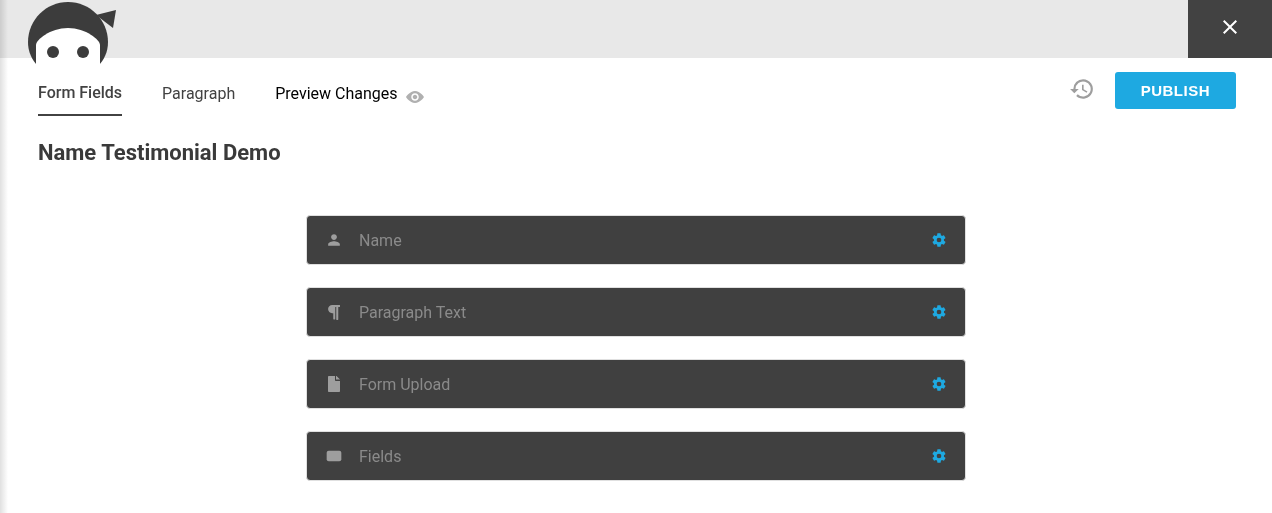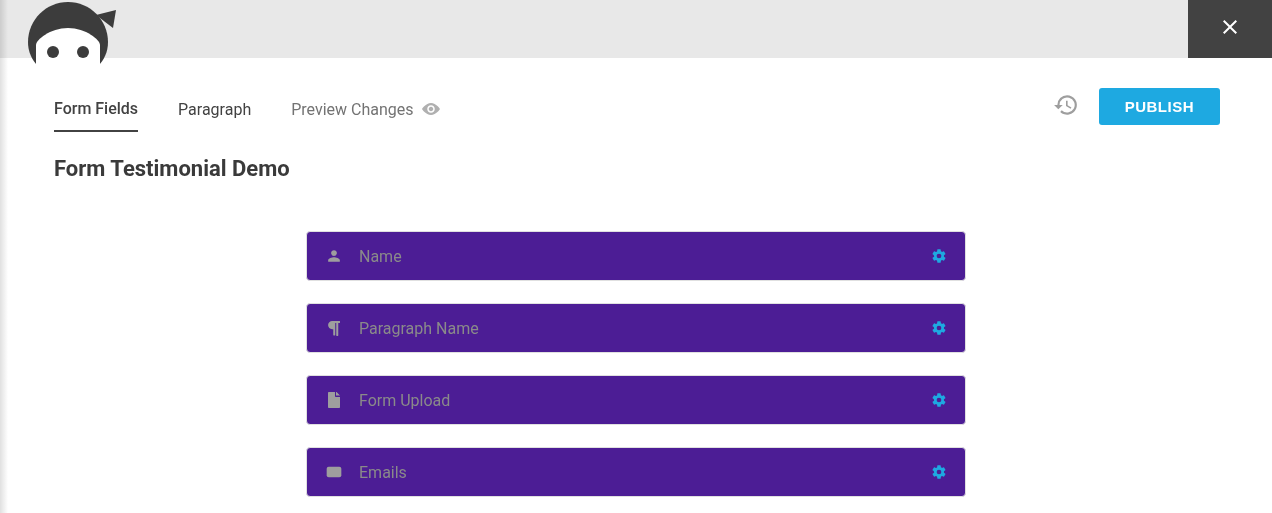--- a/index.html
+++ b/index.html
@@ -41,44 +41,44 @@
       justify-content: center;
       cursor: pointer;
     }
     .close-btn svg {
       width: 24px;
       height: 24px;
       fill: #ffffff;
     }
     .content-area {
       background: #ffffff;
-      padding: 16px;
+      padding: 0;
     }
     .tabs-row {
       display: flex;
       align-items: center;
       padding: 22px 0 0 38px;
       height: 60px;
       position: relative;
     }
     .tab {
       margin-right: 40px;
       font-size: 16px;
       color: #424242;
       padding-bottom: 12px;
       cursor: pointer;
     }
     .tab.active {
       border-bottom: 2px solid #424242;
       font-weight: 500;
     }
     .tab.preview {
-      color: #737373;
-      display: flex;
-      align-items: center;
+      color: #000000;
+      display: flex;
+      align-items: flex-end;
       gap: 8px;
     }
     .eye-icon {
       display: inline-flex;
       align-items: center;
     }
     .eye-icon svg {
       width: 18px;
       height: 12px;
       fill: #b0b0b0;
@@ -126,21 +126,21 @@
       gap: 22px;
     }
     .field-row {
       border: 1px solid #e0e0e0;
       border-radius: 4px;
       height: 50px;
       display: flex;
       align-items: center;
       padding: 0 18px;
       cursor: pointer;
-      background: #4c1d95;
+      background: #404040;
     }
     .field-type-icon {
       width: 18px;
       display: flex;
       justify-content: center;
       align-items: center;
       margin-right: 16px;
     }
     .field-type-icon svg {
       fill: #9e9e9e;
@@ -212,21 +212,21 @@
         <span>
           <svg viewBox="0 0 24 24">
               <path d="M13 3a9 9 0 0 0-9 9H1l3.9 3.9L9 12H6a7 7 0 1 1 2.05 4.95l-1.41 1.41A9 9 0 1 0 13 3zm-1 5v5l4.25 2.52.75-1.23-3.5-2.08V8z"></path>
             </svg>
         </span>
       </div>
       <button class="publish-btn">PUBLISH</button>
     </div>
   </div>
 
-  <div class="form-title">Form Testimonial Demo</div>
+  <div class="form-title">Name Testimonial Demo</div>
 
   <div class="fields-container">
 
     <div class="field-row">
       <span class="field-type-icon">
         <svg width="14" height="14" viewBox="0 0 24 24">
             <path d="M12 12c2.7 0 5-2.3 5-5s-2.3-5-5-5-5 2.3-5 5 2.3 5 5 5zm0 2c-3.3 0-10 1.7-10 5v3h20v-3c0-3.3-6.7-5-10-5z"></path>
           </svg>
       </span>
       <span class="field-label">Name</span>
@@ -236,21 +236,21 @@
           </svg>
       </span>
     </div>
 
     <div class="field-row">
       <span class="field-type-icon">
         <svg width="12" height="16" viewBox="0 0 384 512">
             <path d="M371 32H134C61 32 2 91 2 163s58 132 131 132h35v185c0 9 7 16 16 16h32c9 0 16-7 16-16V96h32v400c0 9 7 16 16 16h32c9 0 16-7 16-16V96h43c9 0 16-7 16-16V48c0-9-7-16-16-16z"></path>
           </svg>
       </span>
-      <span class="field-label">Paragraph Name</span>
+      <span class="field-label">Paragraph Text</span>
       <span class="gear-icon">
         <svg viewBox="0 0 24 24">
             <path d="M19.4 13c.04-.33.06-.66.06-1s-.02-.67-.06-1l2.1-1.65c.19-.15.24-.42.12-.64l-2-3.46c-.12-.22-.39-.3-.61-.22l-2.49 1c-.52-.4-1.08-.73-1.69-.98l-.38-2.65A.488.488 0 0 0 14 2h-4c-.25 0-.46.18-.49.42l-.38 2.65c-.61.25-1.17.59-1.69.98l-2.49-1c-.23-.09-.49 0-.61.22l-2 3.46c-.13.22-.7.49.12.64L4.56 11c-.4.33-.6.67-.06 1s.02.67.06 1l-2.1 1.65c-.19.15-.24.42-.12.64l2 3.46c.12.22.39.3.61.22l2.49-1c.52.4 1.08.73 1.69.98l.38 2.65c.3.24.24.42.49.42h4c.25 0 .46-.18.49-.42l.38-2.65c.61-.25 1.17-.59 1.69-.98l2.49 1c.23.09.49 0 .61-.22l2-3.46c.12-.22.07-.49-.12-.64L19.4 13zM12 15.5A3.5 3.5 0 0 1 8.5 12 3.5 3.5 0 0 1 12 8.5a3.5 3.5 0 0 1 3.5 3.5 3.5 3.5 0 0 1-3.5 3.5z"></path>
           </svg>
       </span>
     </div>
 
     <div class="field-row">
       <span class="field-type-icon">
         <svg width="12" height="16" viewBox="0 0 384 512">
@@ -264,21 +264,21 @@
           </svg>
       </span>
     </div>
 
     <div class="field-row">
       <span class="field-type-icon">
         <svg width="16" height="12" viewBox="0 0 24 18">
             <rect x="1" y="1" width="22" height="16" rx="3" fill="#9e9e9e"></rect>
           </svg>
       </span>
-      <span class="field-label">Emails</span>
+      <span class="field-label">Fields</span>
       <span class="gear-icon">
         <svg viewBox="0 0 24 24">
             <path d="M19.4 13c.04-.33.06-.66.06-1s-.02-.67-.06-1l2.1-1.65c.19-.15.24-.42.12-.64l-2-3.46c-.12-.22-.39-.3-.61-.22l-2.49 1c-.52-.4-1.08-.73-1.69-.98l-.38-2.65A.488.488 0 0 0 14 2h-4c-.25 0-.46.18-.49.42l-.38 2.65c-.61.25-1.17.59-1.69.98l-2.49-1c-.23-.09-.49 0-.61.22l-2 3.46c-.13.22-.7.49.12.64L4.56 11c-.4.33-.6.67-.06 1s.02.67.06 1l-2.1 1.65c-.19.15-.24.42-.12.64l2 3.46c.12.22.39.3.61.22l2.49-1c.52.4 1.08.73 1.69.98l.38 2.65c.3.24.24.42.49.42h4c.25 0 .46-.18.49-.42l.38-2.65c.61-.25 1.17-.59 1.69-.98l2.49 1c.23.09.49 0 .61-.22l2-3.46c.12-.22.07-.49-.12-.64L19.4 13zM12 15.5A3.5 3.5 0 0 1 8.5 12 3.5 3.5 0 0 1 12 8.5a3.5 3.5 0 0 1 3.5 3.5 3.5 3.5 0 0 1-3.5 3.5z"></path>
           </svg>
       </span>
     </div>
 
   </div>
 </div>
 

